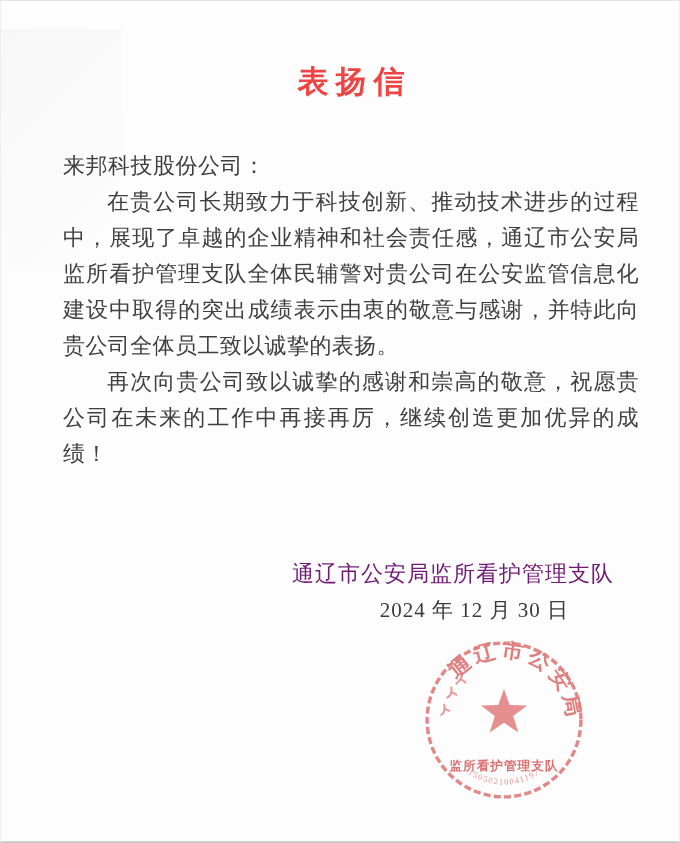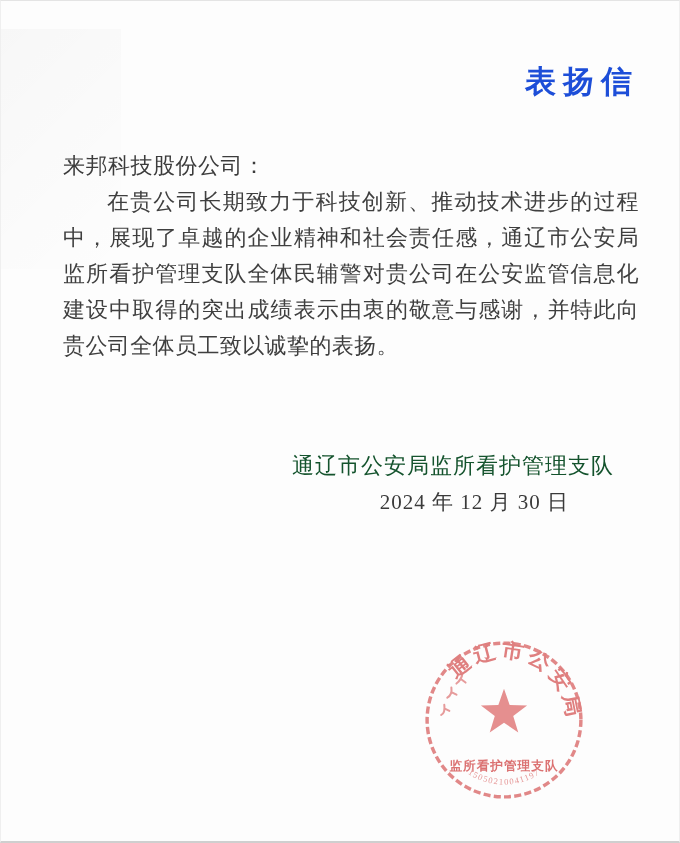--- a/index.html
+++ b/index.html
@@ -26,27 +26,27 @@
   .page::before {
     content: "";
     position: absolute;
     left: 0; top: 28px;
     width: 120px; height: 240px;
     background: linear-gradient(135deg, rgba(0,0,0,0.025), rgba(0,0,0,0));
     pointer-events: none;
   }
   h1.doc-title {
     margin: 0;
-    text-align: right;
+    text-align: center;
     font-size: 31px;
     line-height: 38px;
     font-weight: 700;
     letter-spacing: 7px;
     padding-left: 7px; 
-    color: #1d4ed8;
+    color: #ef4444;
   }
   .salutation {
     margin-top: 47px;
     font-size: 22px;
     line-height: 36px;
     letter-spacing: 0.5px;
     color: #3c3c3c;
   }
   .body-text p {
     margin: 0;
@@ -62,21 +62,21 @@
     position: relative;
     z-index: 1;
   }
   .signature {
     margin-top: 84px;
     text-align: right;
     padding-right: 25px;
     font-size: 22px;
     line-height: 36px;
     letter-spacing: 1px;
-    color: #14532d;
+    color: #701a75;
   }
   .doc-date {
     text-align: right;
     padding-right: 70px;
     font-size: 21px;
     line-height: 36px;
     letter-spacing: 1px;
     color: #3a3a3a;
   }
   .seal {
@@ -96,20 +96,21 @@
 <body>
 
 <div class="page">
 
   <h1 class="doc-title">表扬信</h1>
 
   <div class="salutation">来邦科技股份公司：</div>
 
   <div class="body-text">
     <p class="p1">在贵公司长期致力于科技创新、推动技术进步的过程中，展现了卓越的企业精神和社会责任感，通辽市公安局监所看护管理支队全体民辅警对贵公司在公安监管信息化建设中取得的突出成绩表示由衷的敬意与感谢，并特此向贵公司全体员工致以诚挚的表扬。</p>
+    <p class="p3">再次向贵公司致以诚挚的感谢和崇高的敬意，祝愿贵公司在未来的工作中再接再厉，继续创造更加优异的成绩！</p>
   </div>
 
   <div class="signature-block">
     <div class="signature">通辽市公安局监所看护管理支队</div>
     <div class="doc-date">2024 年 12 月 30 日</div>
   </div>
 
   <svg class="seal" viewBox="0 0 170 170" xmlns="http://www.w3.org/2000/svg">
     <defs>
       <path id="topArc" d="M 37.5 45.1 A 62 62 0 0 1 146 95.8" fill="none"></path>

